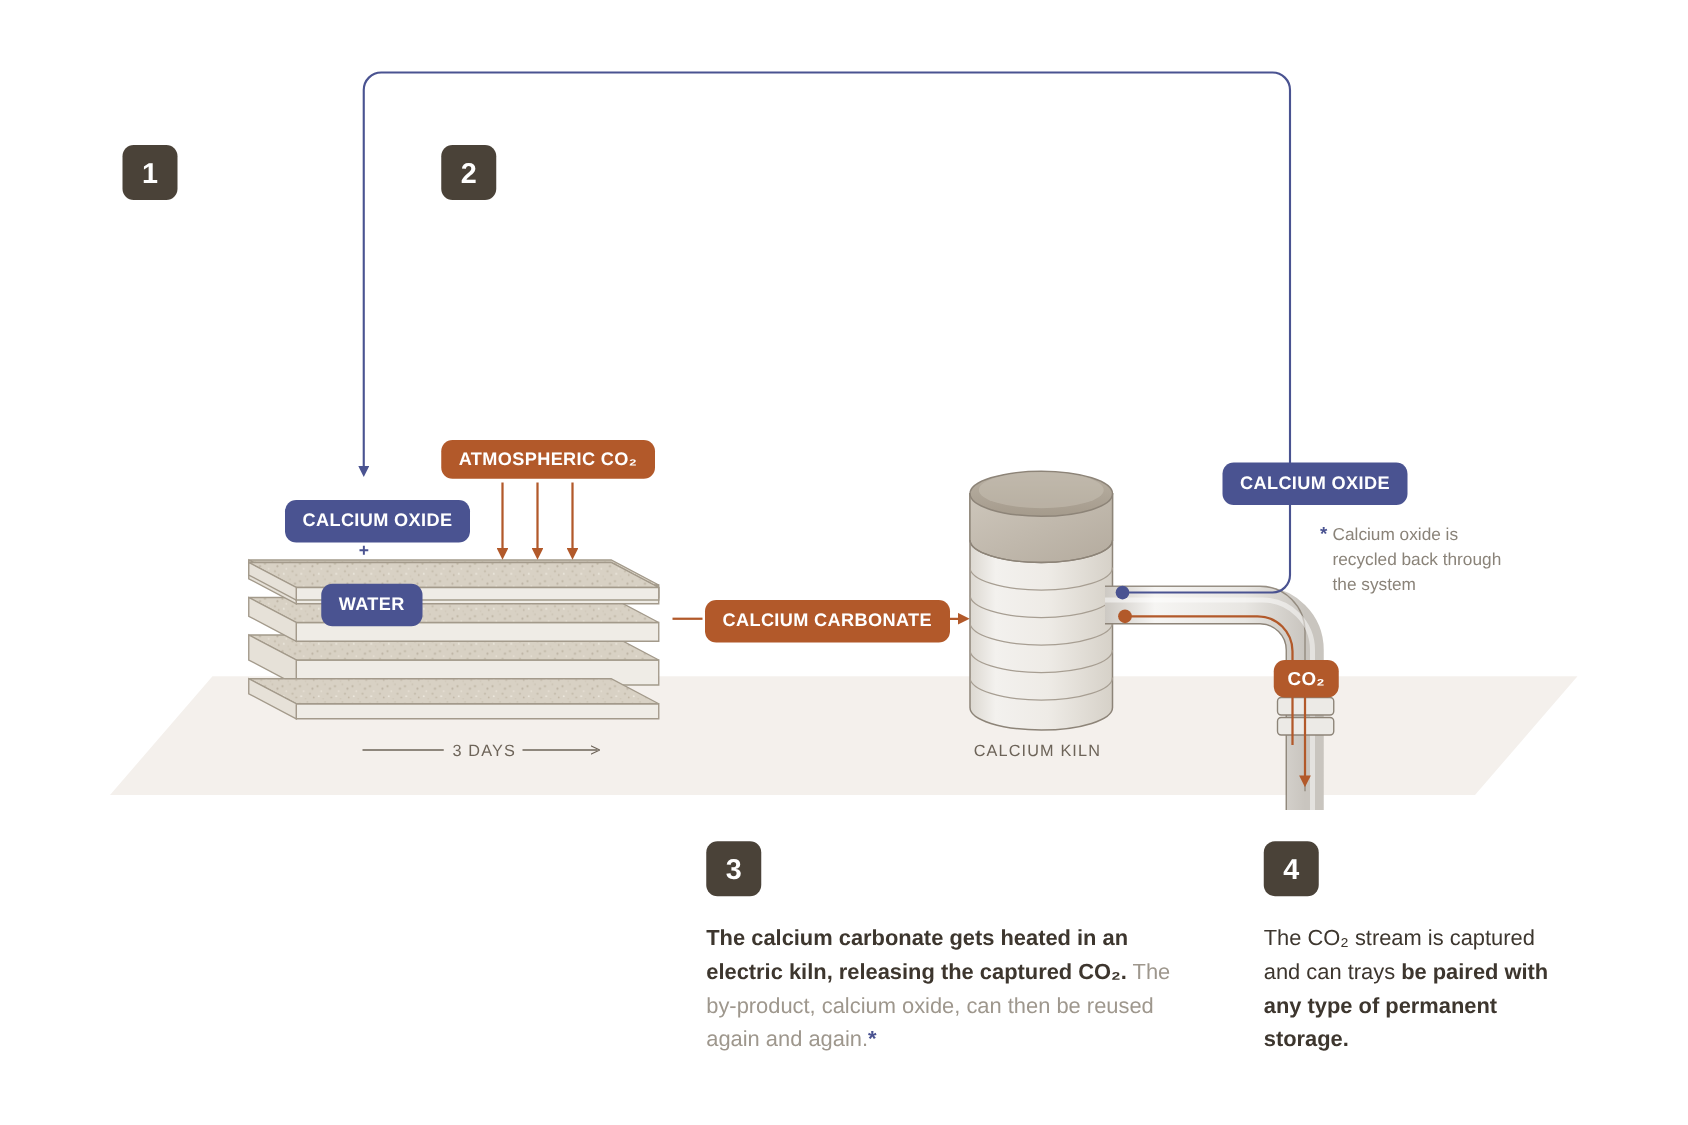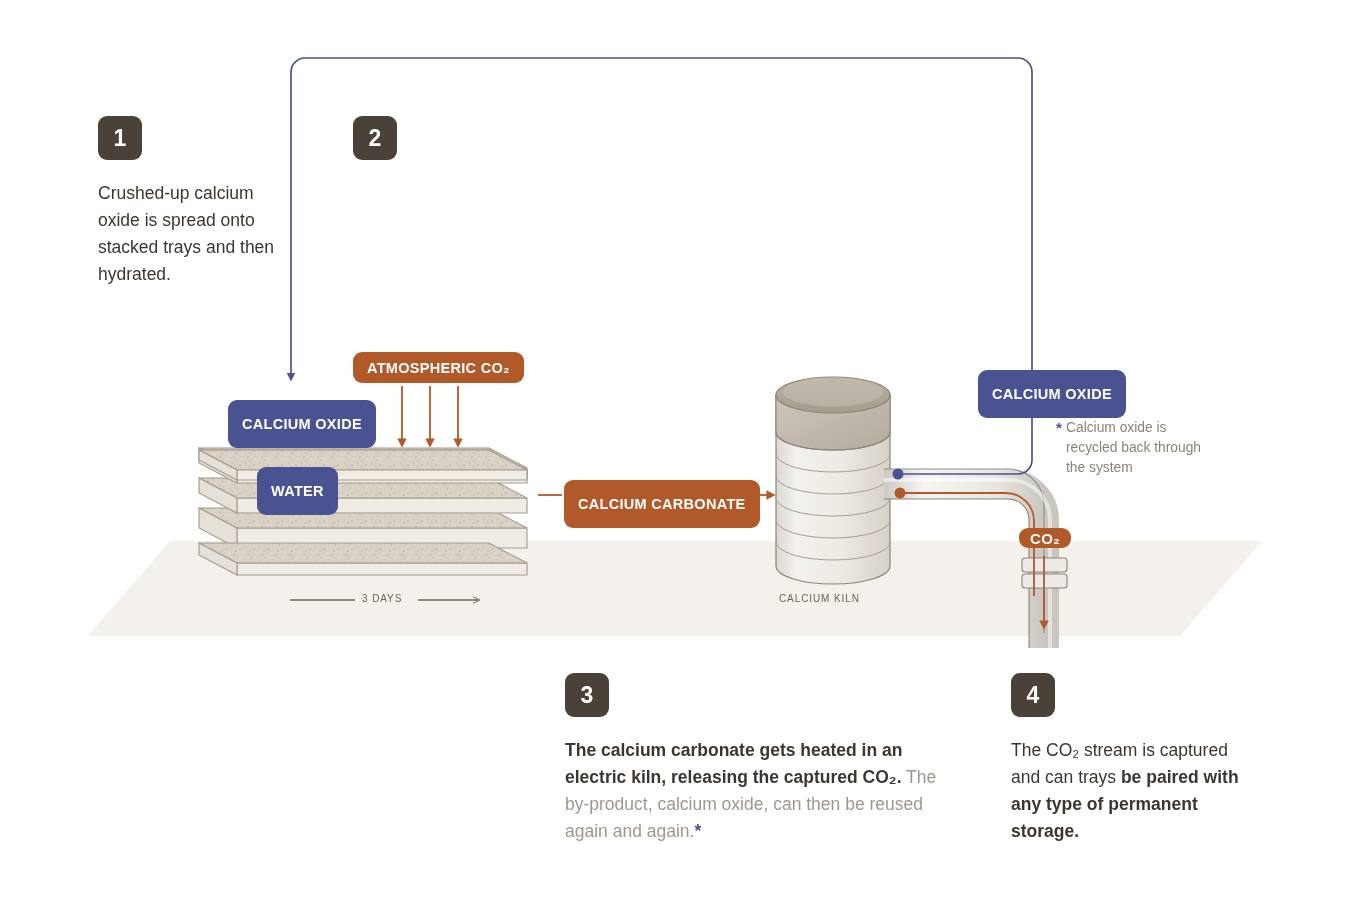--- a/index.html
+++ b/index.html
@@ -27,39 +27,39 @@
   #step1{left:98px;top:116px;width:180px;}
   #step2{left:353px;top:116px;width:380px;}
   #step3{left:565px;top:673px;width:400px;}
   #step4{left:1011px;top:673px;width:240px;}
 
   
   .badge{
     position:absolute;border-radius:9px;color:#ffffff;
     font-size:14.5px;font-weight:700;letter-spacing:.3px;
     display:flex;align-items:center;justify-content:center;
-    white-space:nowrap;padding:0 14px;height:48px;
+    white-space:nowrap;padding:0 14px;height:34px;
   }
   .badge.blue{background:#4a5391;}
   .badge.orange{background:#b2592a;}
 
   #badge-calcium-oxide-left{left:228px;top:400px;}
   #badge-water{left:257px;top:451px;margin-top:16px;}
   #badge-atmospheric{left:353px;top:352px;height:31px;}
   #badge-calcium-carbonate{left:564px;top:480px;}
   #badge-calcium-oxide-right{left:978px;top:370px;}
-  #badge-co2{left:1019px;top:528px;height:20px;padding:0 11px;font-size:15px;}
+  #badge-co2{left:1019px;top:528px;height:30px;padding:0 11px;font-size:15px;}
 
   .plus{
     position:absolute;left:287px;top:432px;color:#4a5391;
     font-size:14px;font-weight:700;
   }
 
   
-  .caption{position:absolute;font-size:10px;letter-spacing:.7px;color:#6d6459;font-weight:400;}
+  .caption{position:absolute;font-size:13px;letter-spacing:.7px;color:#6d6459;font-weight:400;}
   #cap-kiln{left:779px;top:593px;letter-spacing:.9px;}
   #cap-days{left:362px;top:593px;letter-spacing:.9px;}
 
   #note-recycle{
     position:absolute;left:1066px;top:418px;width:150px;
     font-size:13.8px;line-height:20px;color:#8a8379;
   }
   #note-recycle .nstar{color:#4a5391;font-weight:700;font-size:15px;
     position:absolute;left:-10px;top:0;}
 </style>
@@ -206,21 +206,20 @@
 
     <g>
       <path d="M290,600 L355,600" fill="none" stroke="#6d6459" stroke-width="1.3"></path>
       <path d="M418,600 L478,600" fill="none" stroke="#6d6459" stroke-width="1.3" marker-end="url(#arrowGray)"></path>
     </g>
 
   </svg>
 
   <div class="step" id="step1">
     <div class="step-num">1</div>
-    <div class="step-body">Crushed-up calcium oxide is spread onto stacked trays and then hydrated.</div>
   </div>
 
   <div class="step" id="step2">
     <div class="step-num">2</div>
   </div>
 
   <div class="step" id="step3">
     <div class="step-num">3</div>
     <div class="step-body">
       <span class="bold-seg">The calcium carbonate gets heated in an electric kiln, releasing the captured CO₂.</span>

